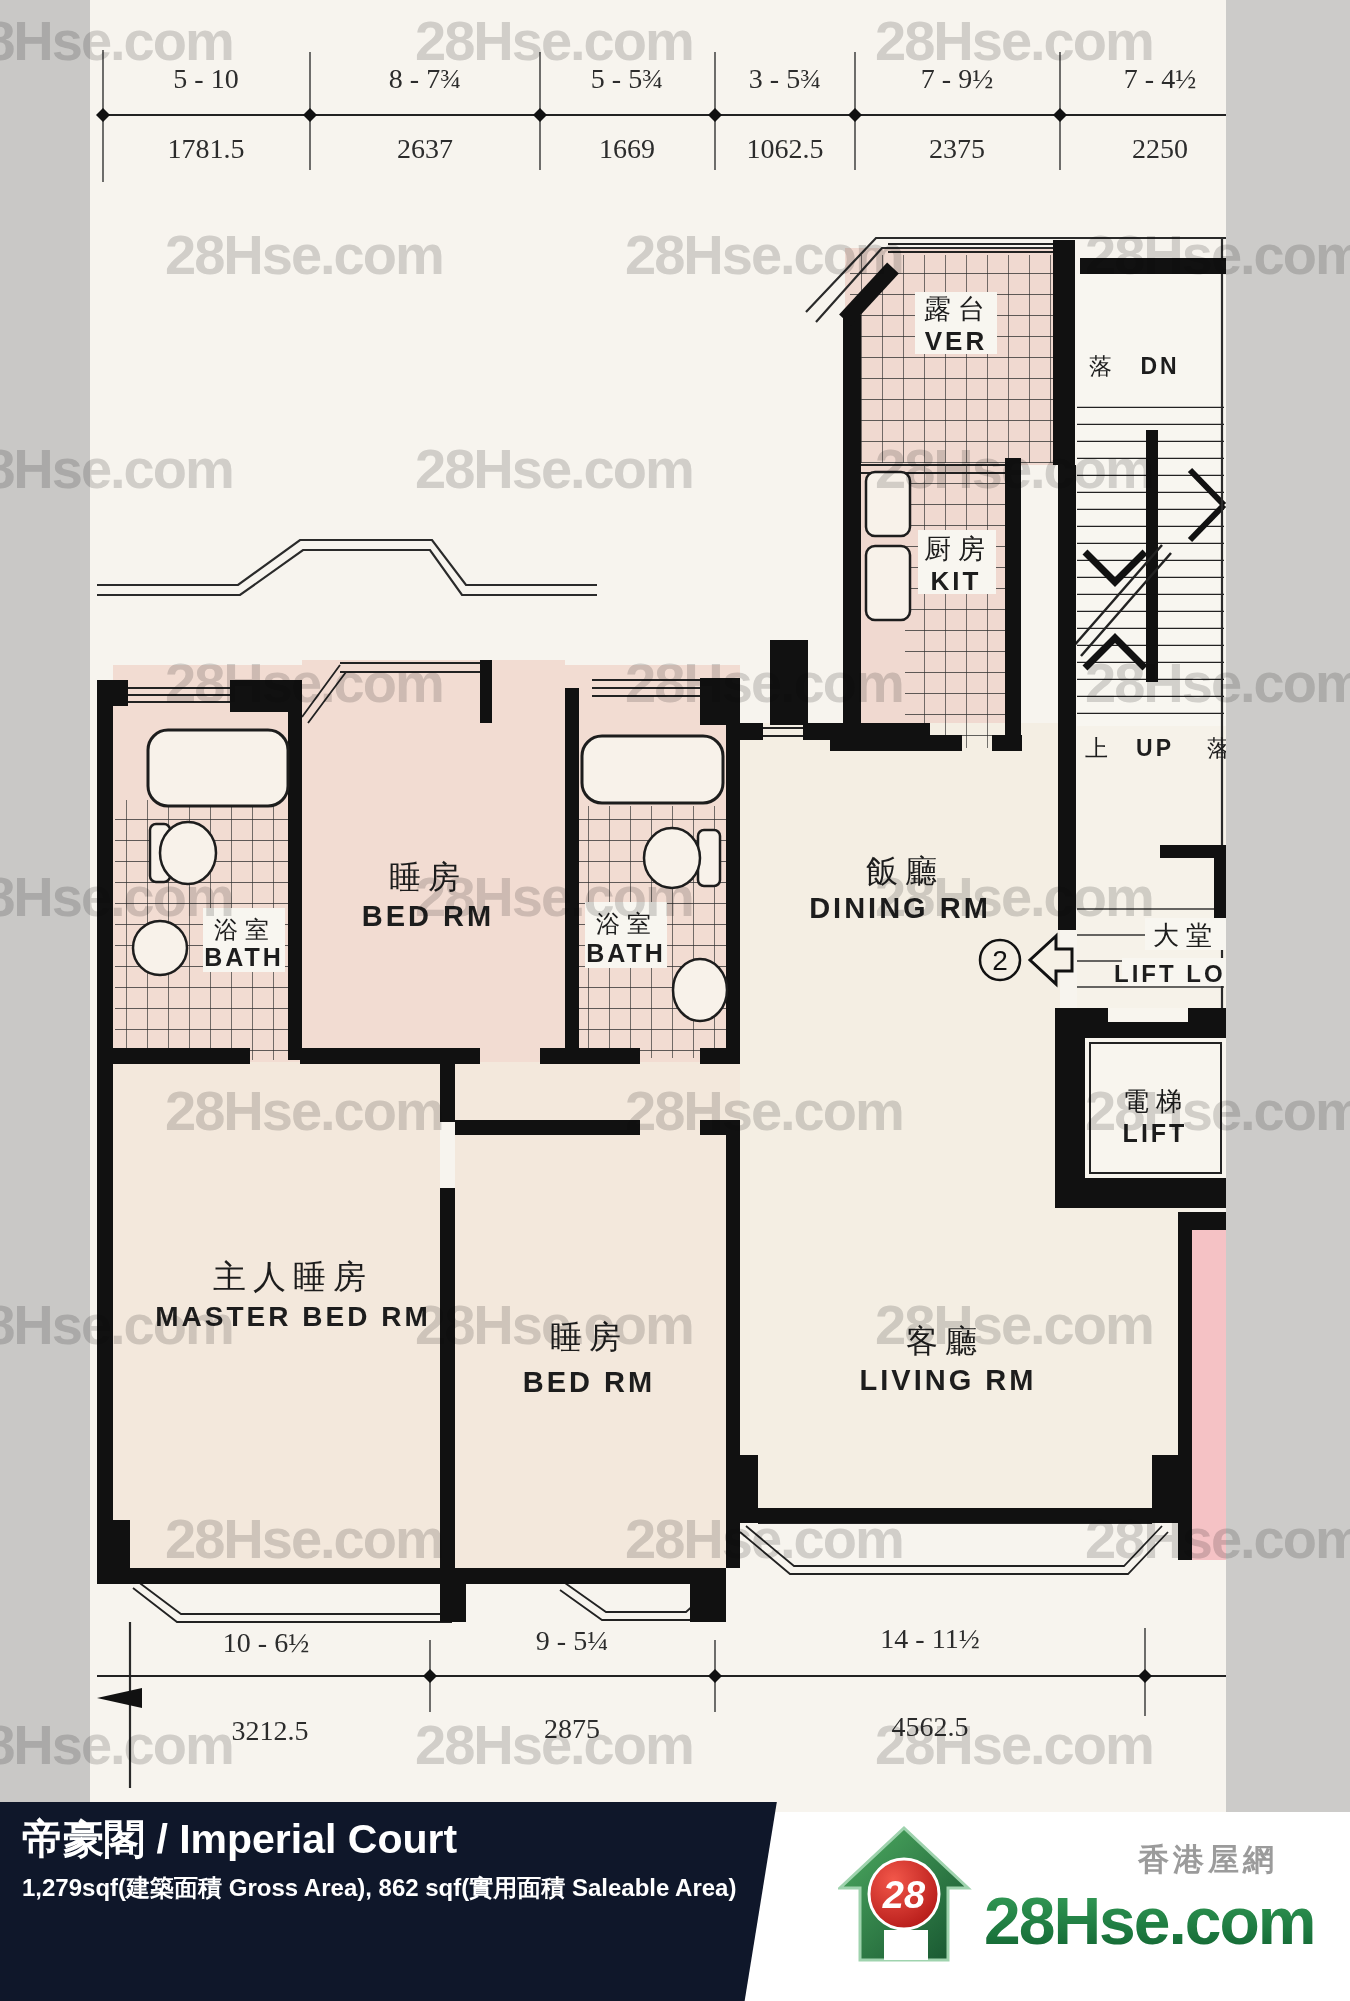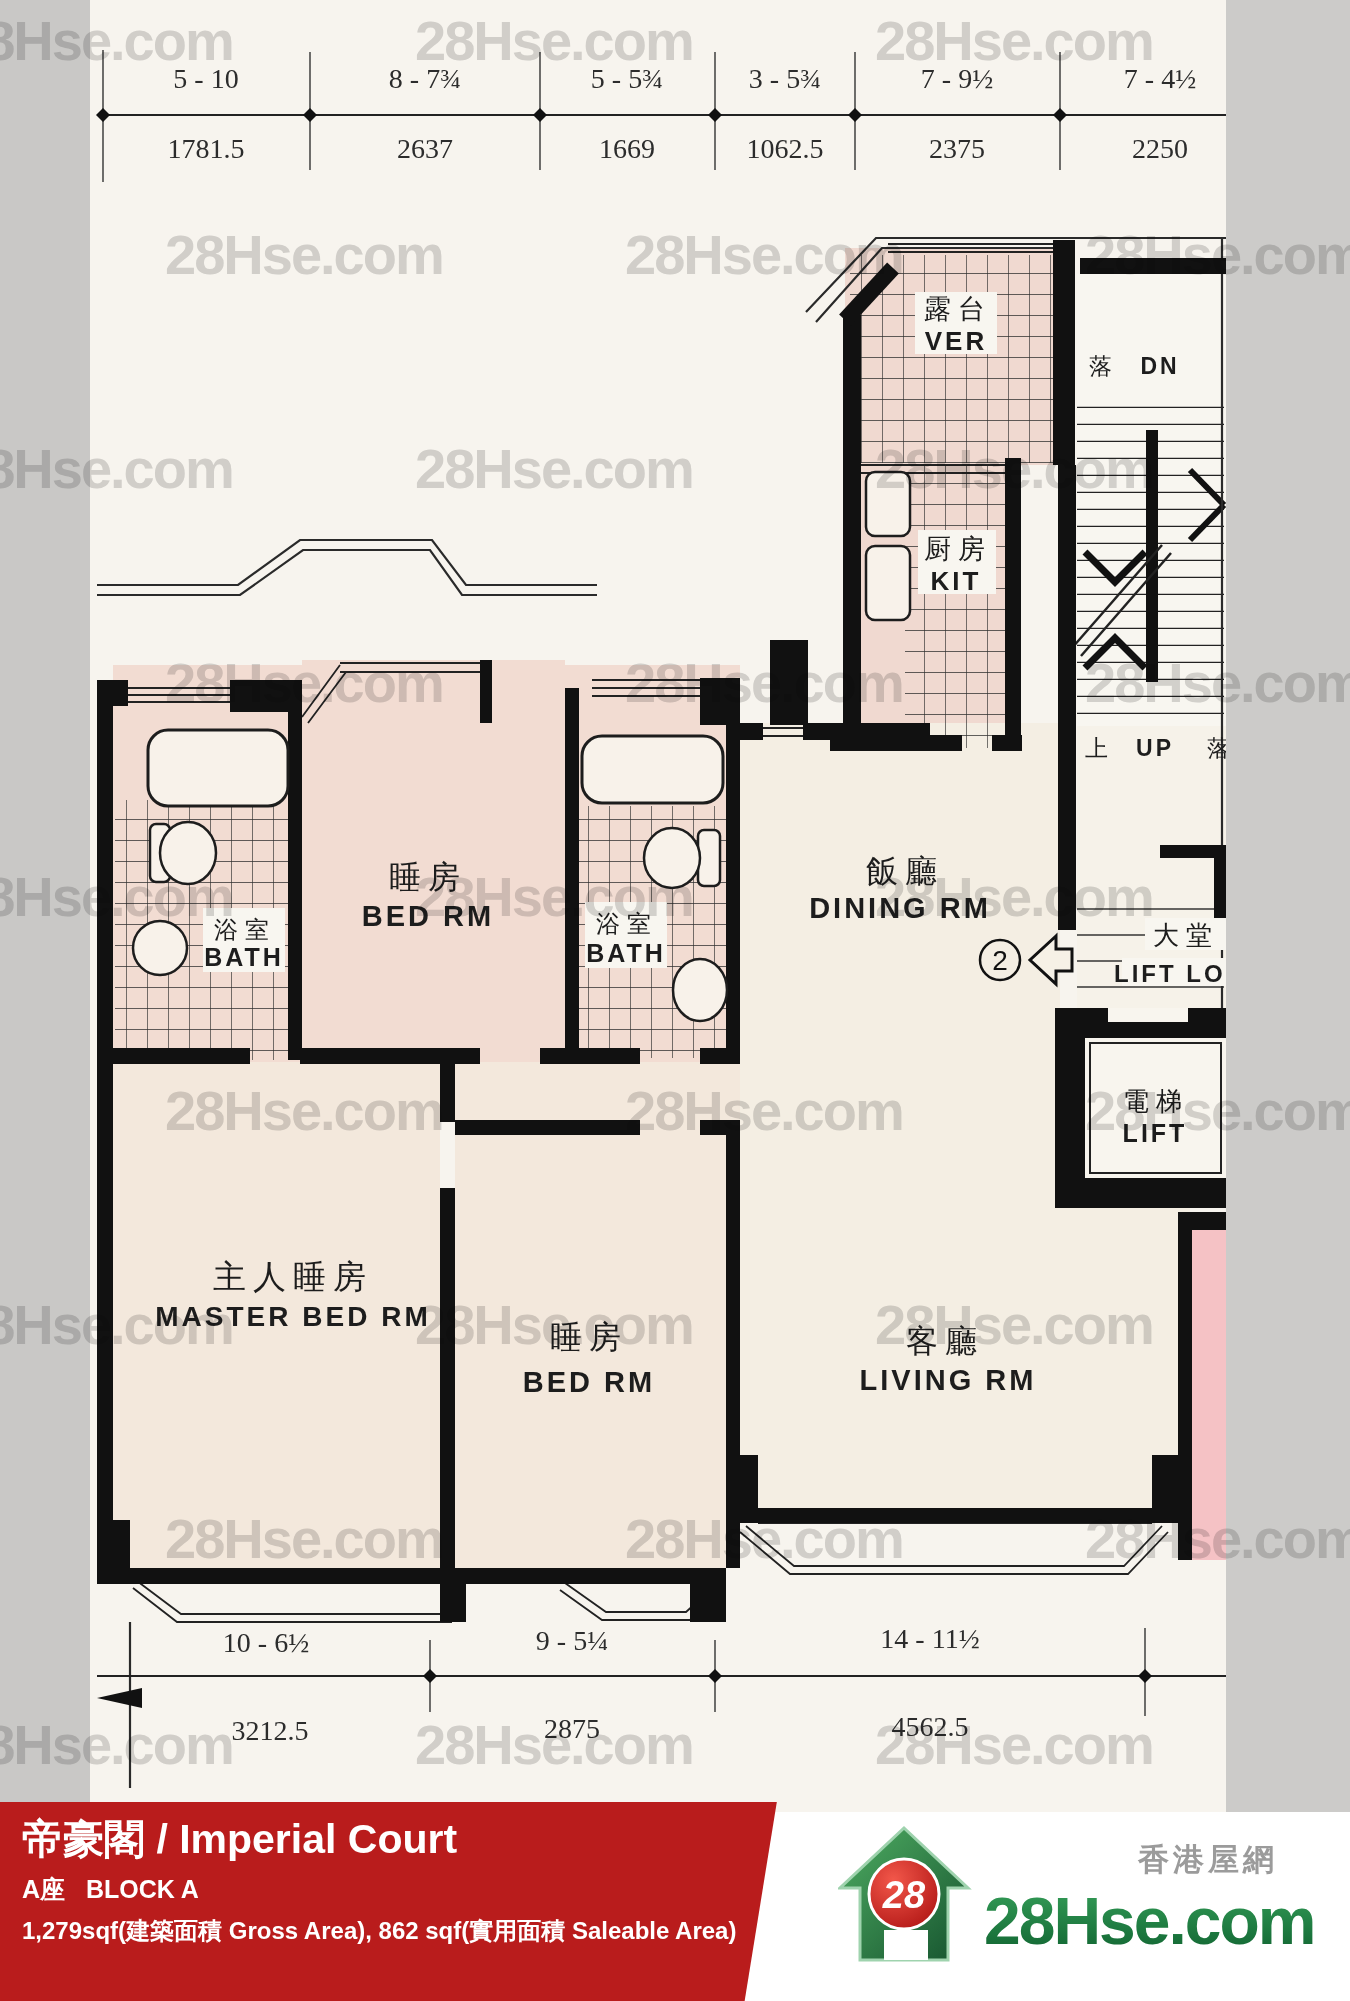--- a/index.html
+++ b/index.html
@@ -17,21 +17,21 @@
         opacity:.45; white-space:nowrap; mix-blend-mode:multiply; }
 
   
   #plan { position:absolute; left:0; top:0; }
   .t-zh  { font-family:"Liberation Sans","DejaVu Sans",sans-serif; fill:#1d1d1d; letter-spacing:7px; }
   .t-en  { font-family:"Liberation Sans","DejaVu Sans",sans-serif; fill:#1d1d1d; font-weight:600; letter-spacing:3px; }
   .t-dim { font-family:"Liberation Serif","DejaVu Serif",serif; fill:#2c2c2c; font-size:28px; }
 
   
   .footer-white { position:absolute; left:0; top:1812px; width:1350px; height:189px; background:#ffffff; }
-  .footer-green { position:absolute; left:0; top:1802px; width:805px; height:199px; background:#b91c1c;
+  .footer-green { position:absolute; left:0; top:1802px; width:805px; height:199px; background:#0f172a;
                   clip-path:polygon(0 0, 96.5% 0, 92.5% 100%, 0 100%); color:#fff; padding:14px 0 0 22px; }
   .fg-title { font-size:41px; font-weight:700; letter-spacing:0; line-height:1.15; }
   .fg-addr  { font-size:32px; font-weight:600; margin-top:8px; }
   .fg-block { font-size:25px; font-weight:600; margin-top:10px; white-space:pre; }
   .fg-area  { font-size:24px; font-weight:600; margin-top:9px; }
   #logo { position:absolute; left:838px; top:1822px; }
 </style>
 </head>
 <body>
 
@@ -327,21 +327,20 @@
     <span class="wm" style="left:1085px;top:1506px">28Hse.com</span>
     <span class="wm" style="left:-45px;top:1712px">28Hse.com</span>
     <span class="wm" style="left:415px;top:1712px">28Hse.com</span>
     <span class="wm" style="left:875px;top:1712px">28Hse.com</span>
   </div>
 
   <div class="footer-white"></div>
 
   <div class="footer-green">
     <div class="fg-title">帝豪閣 / Imperial Court</div>
-    <div class="fg-block">A座   BLOCK A</div>
     <div class="fg-area">1,279sqf(建築面積 Gross Area), 862 sqf(實用面積 Saleable Area)</div>
   </div>
 
   <svg id="logo" width="480" height="165" viewBox="0 0 480 165">
     <defs>
       <linearGradient id="houseGrad" x1="0" y1="0" x2="1" y2="1">
         <stop offset="0" stop-color="#4fae63"></stop>
           <stop offset="1" stop-color="#15522e"></stop>
       </linearGradient>
       <radialGradient id="badgeGrad" cx="0.35" cy="0.3" r="0.9">

